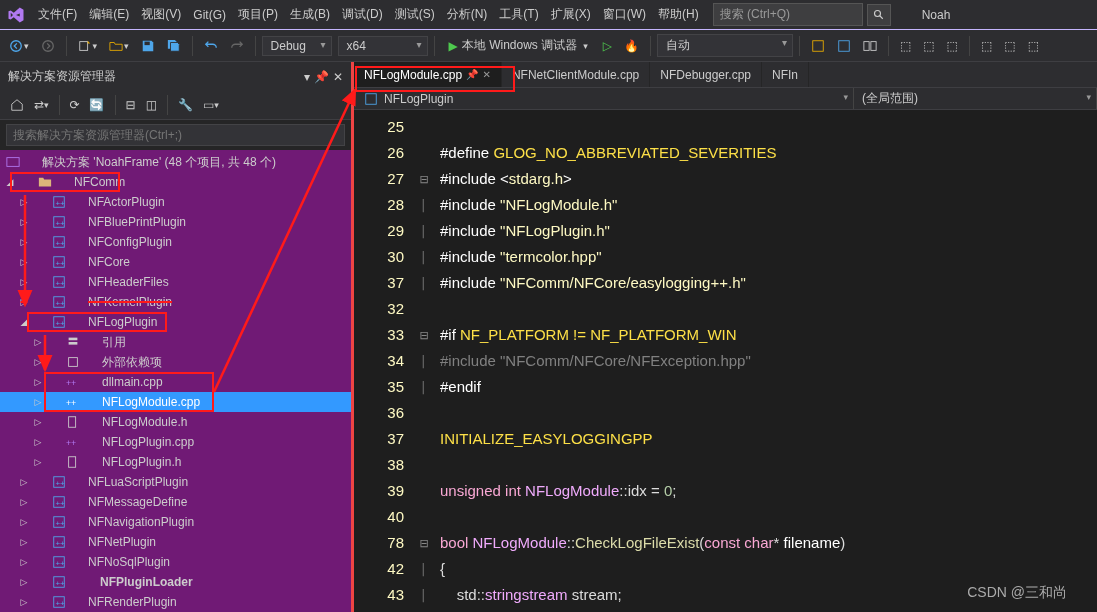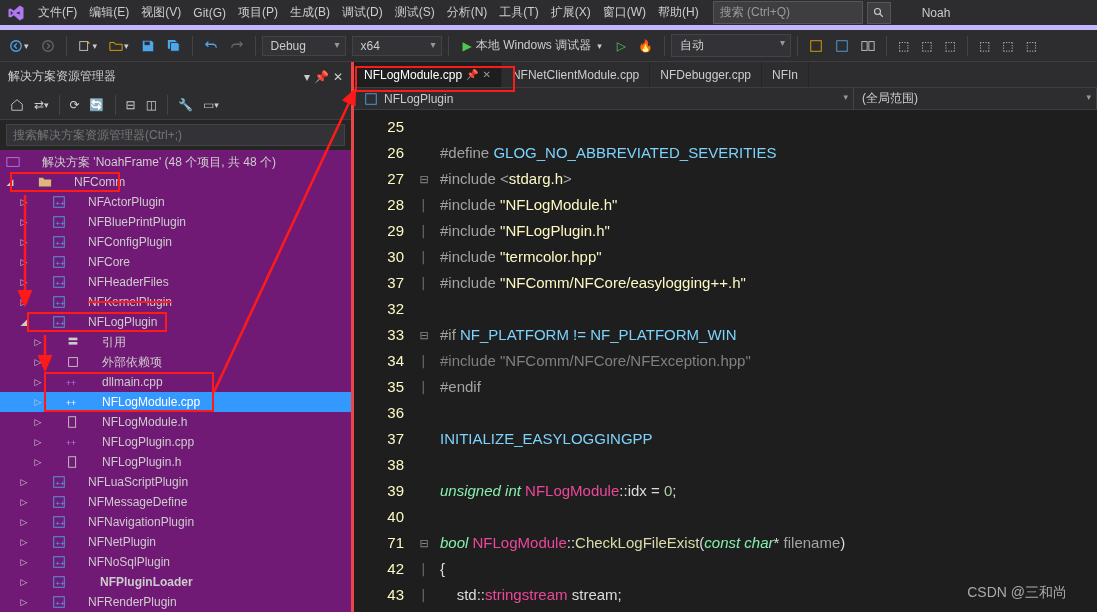--- a/index.html
+++ b/index.html
@@ -1,19 +1,19 @@
 <!DOCTYPE html>
 <html><head>
 <meta charset="utf-8">
 <style>
 * { margin:0; padding:0; box-sizing:border-box; font-family:"Microsoft YaHei","Segoe UI",sans-serif; }
 body { background:#2d2d30; color:#ccc; font-size:12px; width:1097px; height:612px; overflow:hidden; position:relative; }
 
 
-.menubar { height:30px; background:#2d2d30; display:flex; align-items:center; padding:7px 4px; border-bottom:5px solid #c4b5fd; }
+.menubar { height:30px; background:#2d2d30; display:flex; align-items:center; padding:7px 4px; border-bottom:1px solid #c4b5fd; }
 .menubar .vs-logo { width:24px; height:24px; display:flex; align-items:center; justify-content:center; margin-right:4px; }
 .menubar .vs-logo svg { width:18px; height:18px; }
 .menubar .menu-item { padding:4px 6px; color:#ccc; font-size:12px; cursor:default; }
 .menubar .search { margin-left:8px; background:#3e3e40; border:1px solid #555; padding:2px 6px; width:150px; color:#999; display:flex; align-items:center; }
 .menubar .search-btn { width:24px; height:22px; background:#3e3e40; display:flex; align-items:center; justify-content:center; margin-left:4px; border:1px solid #555;}
 .menubar .user { margin-left:25px; padding:0 6px; color:#ccc; }
 
 
 .toolbar { height:32px; background:#2d2d30; display:flex; align-items:center; padding:0 4px; border-bottom:1px solid #3e3e42; gap:2px; }
 .tbtn { padding:3px 5px; display:flex; align-items:center; color:#ccc; cursor:default; font-size:12px; }
@@ -60,25 +60,25 @@
 .bc-item { padding:3px 18px 3px 8px; color:#ccc; border-right:1px solid #444; position:relative; display:flex; align-items:center; gap:4px;}
 .bc-item::after { content:"▾"; position:absolute; right:5px; top:4px; font-size:9px; color:#999;}
 .bc-item:last-child { flex:1; }
 
 .code { flex:1; display:flex; font-family:Consolas,"NSimSun",monospace; font-size:15px; line-height:26px; overflow:hidden; }
 .gutter { width:60px; text-align:right; color:#fef9c3; padding-right:10px; padding-top:4px; background:#1e1e1e; user-select:none;}
 .fold-col { width:20px; padding-top:4px; color:#888; text-align:center; background:#1e1e1e;}
 .fold { display:block; height:26px; font-size:11px; }
 .lines { padding-top:4px; padding-left:6px; white-space:pre; }
 .ln { height:26px; }
-.k-blue { color:#86efac;font-style:italic; }
-.k-gray { color:#a3a3a3; }
-.k-type { color:#ec4899; }
+.k-blue { color:#f9a8d4; }
+.k-gray { color:#ffffff; }
+.k-type { color:#f0abfc; }
 .k-str { color:#fef9c3; }
-.k-mac { color:#7dd3fc; }
+.k-mac { color:#fde047; }
 .k-dim { color:#808080; }
 .k-num { color:#b5cea8; }
 .k-fn { color:#dcdcaa; }
 .k-white { color:#dcdcdc; }
 
 .watermark { position:absolute; right:30px; bottom:10px; color:#aaa; font-size:14px; z-index:60; }
 </style>
 </head>
 <body>
 
@@ -156,36 +156,36 @@
       <svg viewBox="0 0 16 16">
         <path d="M5 3L2 6l3 3M2 6h8a4 4 0 014 4" fill="none" stroke="#4ea6ea" stroke-width="1.5"></path>
       </svg>
     </div>
   <div class="tbtn">
       <svg viewBox="0 0 16 16">
         <path d="M11 3l3 3-3 3M14 6H6a4 4 0 00-4 4" fill="none" stroke="#666" stroke-width="1.5"></path>
       </svg>
     </div>
   <div class="sep"></div>
-  <div class="combo" style="width:84px">Debug</div>
+  <div class="combo" style="width:70px">Debug</div>
   <div class="combo" style="width:90px;margin-left:4px">x64</div>
   <div class="sep"></div>
   <div class="play-btn tbtn">
     <span class="play">▶</span>
       <span>本地 Windows 调试器</span>
       <span style="font-size:9px;margin-left:2px">▾</span>
   </div>
   <div class="tbtn">
       <span style="color:#4ec94e">▷</span>
     </div>
   <div class="tbtn">
       <span class="fire">🔥</span>
     </div>
   <div class="sep"></div>
-  <div class="combo" style="width:120px">自动</div>
+  <div class="combo" style="width:136px">自动</div>
   <div class="sep"></div>
   <div class="tbtn">
       <svg viewBox="0 0 16 16">
         <rect x="2" y="2" width="12" height="12" fill="none" stroke="#e8ab00"></rect>
       </svg>
     </div>
   <div class="tbtn">
       <svg viewBox="0 0 16 16">
         <rect x="2" y="2" width="12" height="12" fill="none" stroke="#4ea6ea"></rect>
       </svg>
@@ -510,21 +510,21 @@
           <div class="ln">37</div>
           <div class="ln">32</div>
           <div class="ln">33</div>
           <div class="ln">34</div>
           <div class="ln">35</div>
           <div class="ln">36</div>
           <div class="ln">37</div>
           <div class="ln">38</div>
           <div class="ln">39</div>
           <div class="ln">40</div>
-          <div class="ln">71</div>
+          <div class="ln">78</div>
           <div class="ln">42</div>
           <div class="ln">43</div>
         </div>
       <div class="fold-col" id="foldcol">
           <span class="fold"></span>
           <span class="fold"></span>
           <span class="fold">⊟</span>
           <span class="fold">│</span>
           <span class="fold">│</span>
           <span class="fold">│</span>

